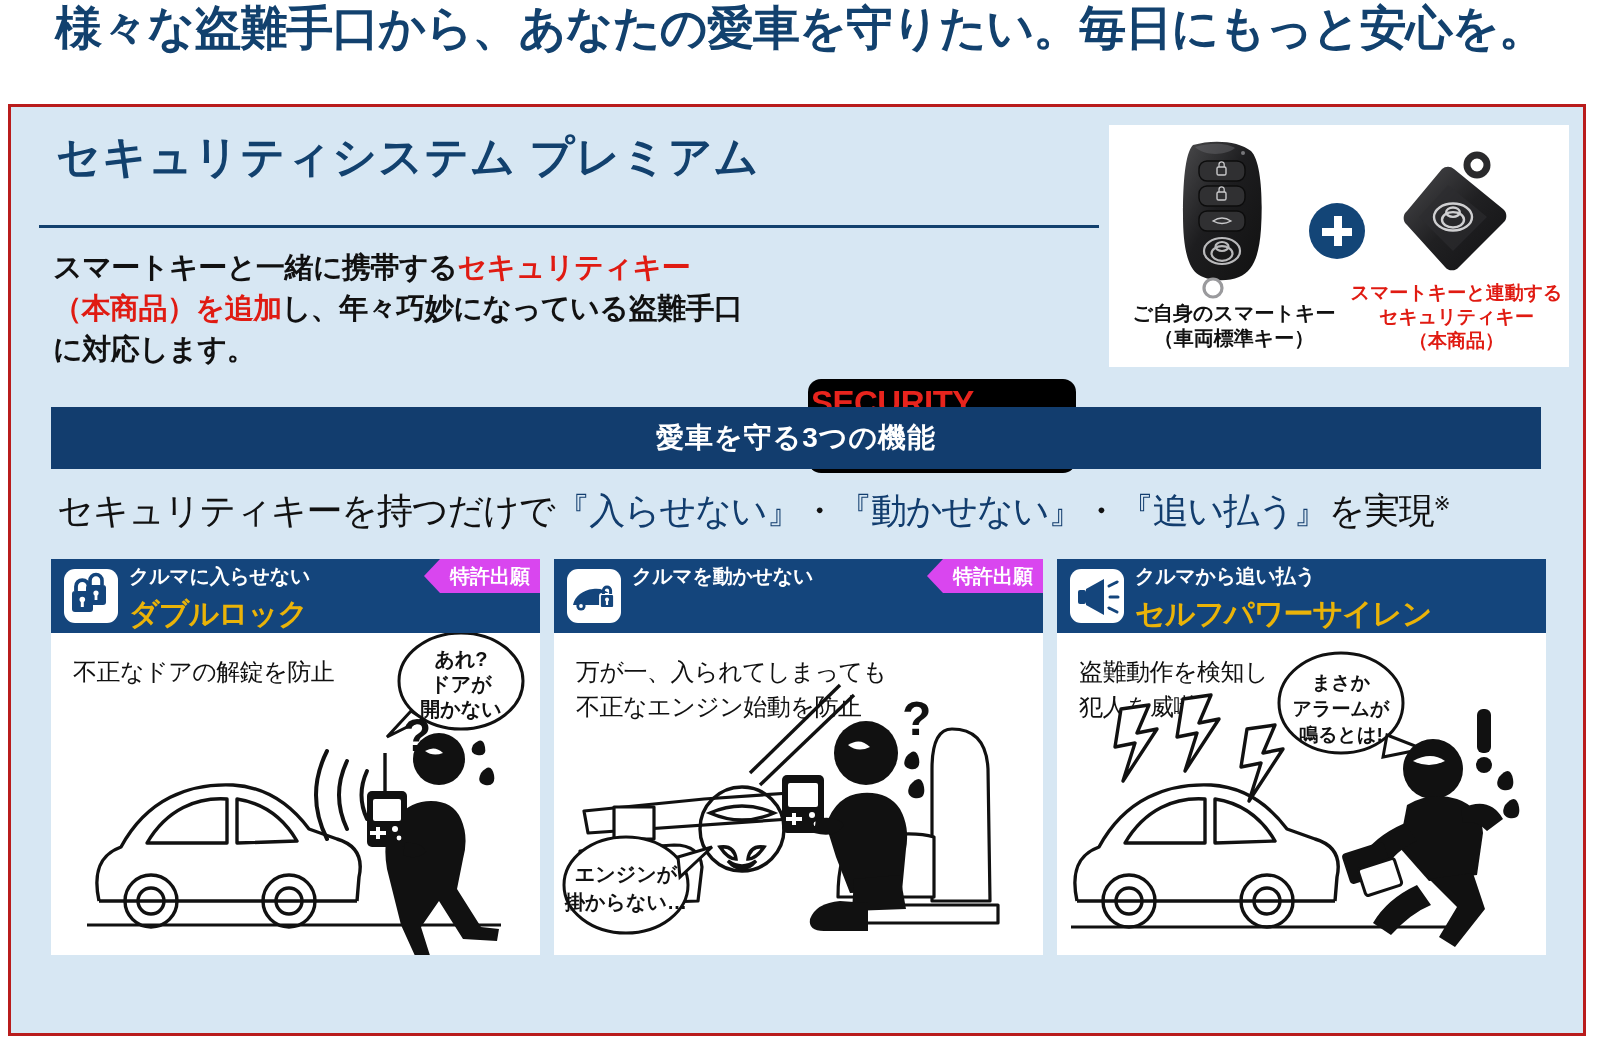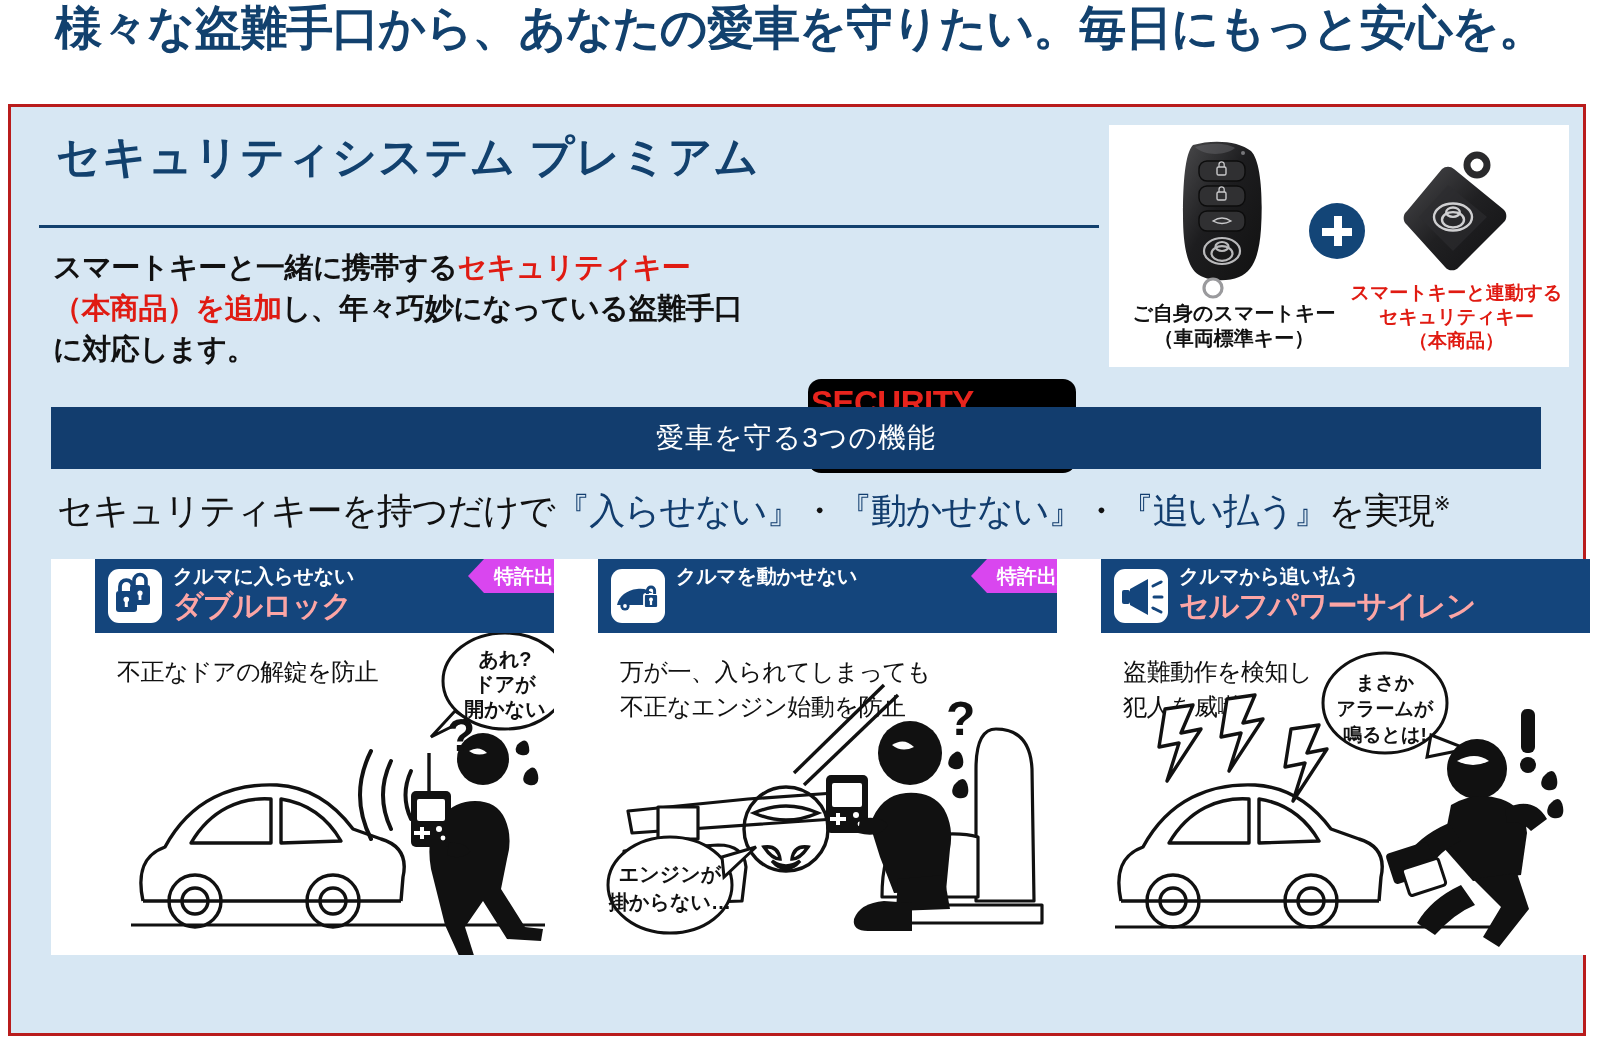--- a/index.html
+++ b/index.html
@@ -98,57 +98,57 @@
   }
   .plus-circle:before{left:13px;top:24.5px;width:30px;height:8px;}
   .plus-circle:after{left:24.5px;top:13px;width:8px;height:30px;}
 
   
   .band{
     position:absolute;left:40px;top:300px;width:1490px;height:62px;
     background:#123d6e;
   }
   .band span{
-    display:block;text-align:center;color:#fff;font-size:28px;font-weight:normal;
+    display:block;text-align:center;color:#fff;font-size:28px;font-weight:bold;
     line-height:62px;letter-spacing:1px;
   }
 
   
   .subhead{
     position:absolute;left:46px;top:380px;width:1490px;
     font-size:36px;font-weight:normal;color:#111;white-space:nowrap;
     letter-spacing:-1.2px;
   }
   .subhead .nv{color:#123d6e;}
   .subhead .mk{font-size:20px;vertical-align:super;}
 
   
   .cards{
     position:absolute;left:40px;top:452px;width:1496px;height:400px;
   }
   .card{
-    position:absolute;top:0;width:489px;height:396px;background:#fff;padding-left:44px;
+    position:absolute;top:0;width:489px;height:396px;background:#fff;
   }
   .card.c1{left:0;}
   .card.c2{left:503px;}
   .card.c3{left:1006px;}
   .card-head{
     position:relative;width:100%;height:74px;background:#14457c;overflow:hidden;
   }
   .card-icon{
     position:absolute;left:13px;top:10px;width:54px;height:54px;
     background:#fff;border-radius:11px;
   }
   .card-ttl{position:absolute;left:78px;top:6px;}
   .card-sub{
     color:#fff;font-size:20px;font-weight:bold;line-height:1.1;letter-spacing:-0.3px;
   }
   .card-main{
-    color:#fca5a5;font-size:30px;font-weight:bold;line-height:1.15;letter-spacing:-1px;
-    margin-top:2px;white-space:nowrap;
+    color:#eab308;font-size:30px;font-weight:bold;line-height:1.15;letter-spacing:-1px;
+    margin-top:10px;white-space:nowrap;
   }
   .patent{
     position:absolute;right:0;top:0;height:34px;background:#d946ef;
     color:#fff;font-size:20px;font-weight:bold;line-height:34px;
     padding:0 10px 0 26px;
     clip-path:polygon(16px 0,100% 0,100% 100%,16px 100%,0 50%);
   }
   .card-body{position:relative;height:322px;border-radius:28px;}
   .body-text{
     position:absolute;left:22px;top:22px;

